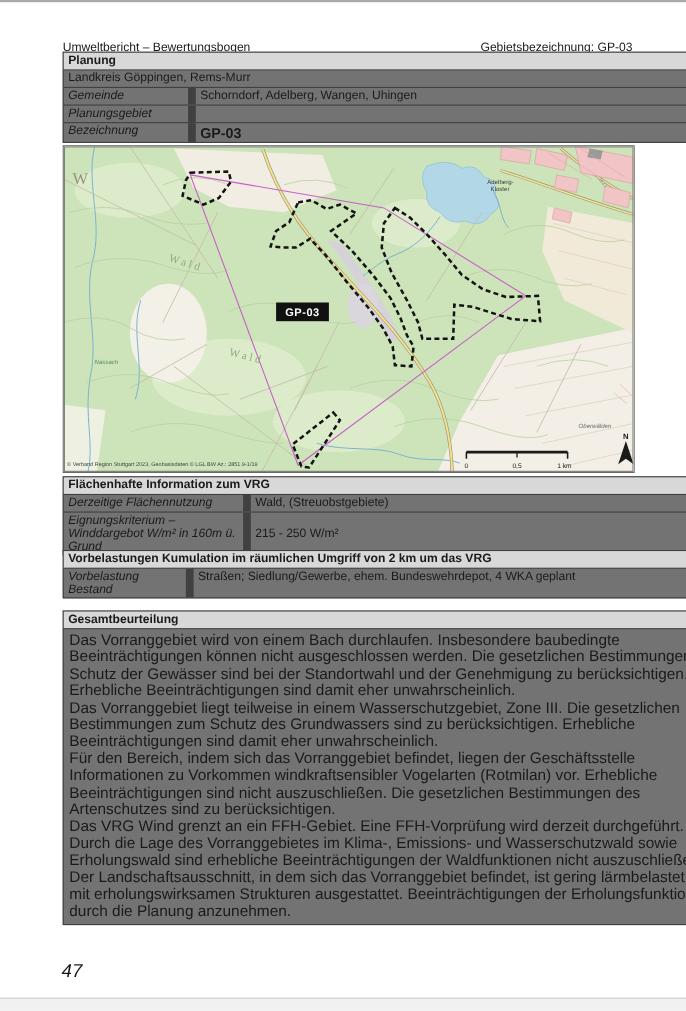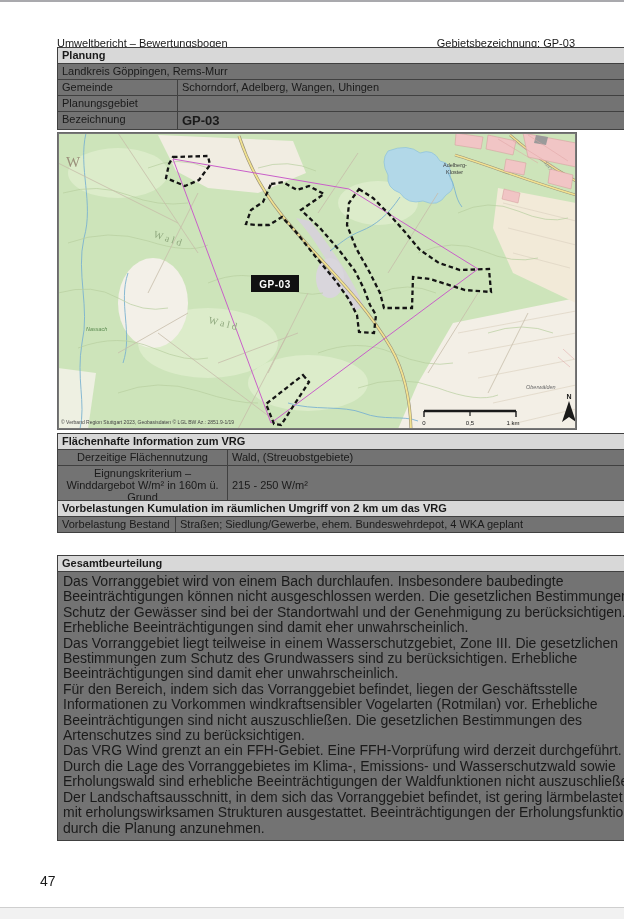--- a/index.html
+++ b/index.html
@@ -7,28 +7,28 @@
     position:relative;width:624px;height:919px;background:#ffffff;overflow:hidden;
     font-family:"Liberation Sans", sans-serif;color:#1a1a1a;
   }
   .top-edge{position:absolute;top:0;left:0;width:100%;height:2px;background:#a9a9ad;}
   .doc-header{position:absolute;top:37px;left:57px;width:518px;display:flex;justify-content:space-between;font-size:11px;}
   .tbl{position:absolute;left:57px;width:615px;border:1px solid #404040;font-size:11px;box-sizing:border-box;background:#737373;}
   .tbl .trow{display:flex;border-top:1px solid #404040;min-height:15px;align-items:stretch;}
   .tbl .trow:first-child{border-top:none;}
   .tbl .thead{background:#d8d8d8;font-weight:bold;padding:1px 4px;}
   .tbl .cell{padding:1px 4px;}
-  .tbl .cl{border-right:1px solid #404040;flex:0 0 auto;box-sizing:border-box;}
+  .tbl .cl{border-right:7px solid #404040;flex:0 0 auto;box-sizing:border-box;font-style:italic;}
   .tbl .cr{flex:1 1 auto;}
-  .w120{width:120px;} .w170{width:170px;text-align:center;} .w118{width:118px;}
+  .w120{width:120px;} .w170{width:170px;} .w118{width:118px;}
   .big-id{font-weight:bold;font-size:13px;}
   .map-wrap{position:absolute;top:132px;left:57px;width:518px;height:296px;border:1px solid #6a6a6a;box-sizing:content-box;}
   .gesamt-body{padding:2px 5px 4px 5px;font-size:14px;line-height:15.4px;}
   .gesamt-body p{margin:0;}
-  .page-num{position:absolute;left:40px;top:873px;font-size:14px;}
+  .page-num{position:absolute;left:56px;top:873px;font-size:17px;font-style:italic;}
   .bottom-strip{position:absolute;bottom:0;left:0;width:100%;height:11px;background:#f1f1f1;border-top:1px solid #cfcfcf;}
   svg text{font-family:"Liberation Sans", sans-serif;}
   .serifW{font-family:"Liberation Serif", serif;}
 </style>
 </head>
 <body>
 
 <div class="page">
   <div class="top-edge"></div>
 

